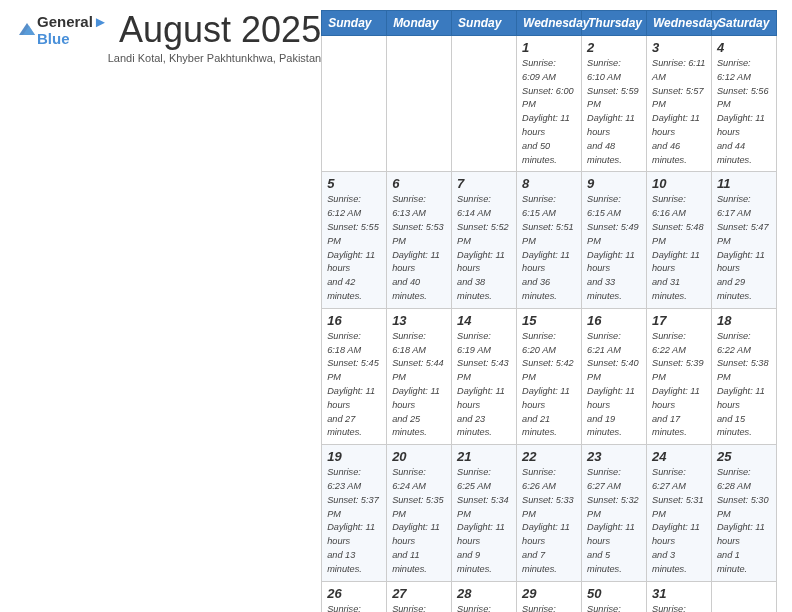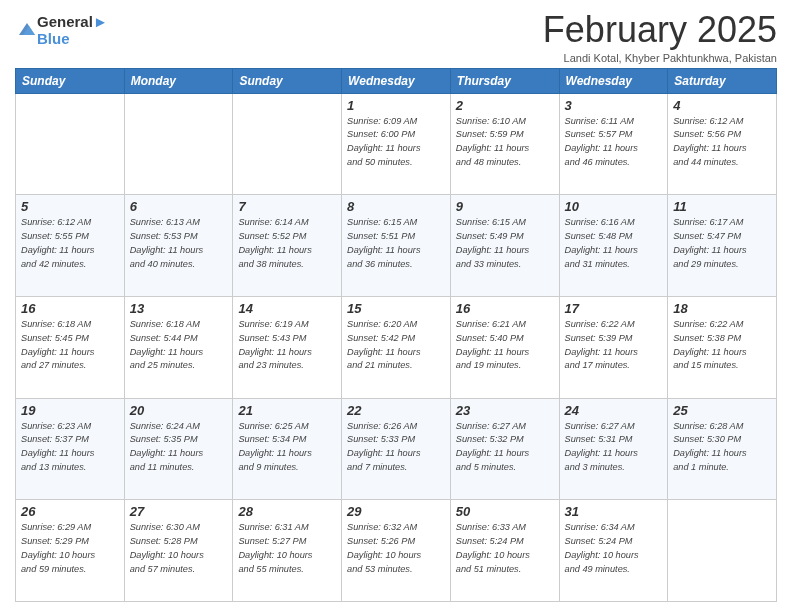--- a/index.html
+++ b/index.html
@@ -8,21 +8,21 @@
       height: 612px;
       font-family: Arial, sans-serif;
       background: #fff;
       overflow: hidden;
     }
     .page {
       width: 792px;
       height: 612px;
       padding: 10px 15px;
       display: flex;
-      flex-direction: column;
+      flex-direction: row;
     }
     .header {
       display: flex;
       align-items: flex-start;
       justify-content: space-between;
       margin-bottom: 4px;
     }
     .logo {
       display: flex;
       align-items: center;
@@ -104,21 +104,21 @@
         </svg>
       </div>
       <div>
         <div style="font-size:15px;font-weight:bold;color:#333;line-height:1.1;">
           <span style="color:#333;">General</span><span style="color:#4a90d9;">►</span>
         </div>
         <div style="font-size:15px;font-weight:bold;color:#4a90d9;line-height:1.1;">Blue</div>
       </div>
     </div>
     <div class="title-section">
-      <div class="month-title">February 2025</div>
+      <div class="month-title">August 2025</div>
       <div class="subtitle">Landi Kotal, Khyber Pakhtunkhwa, Pakistan</div>
     </div>
   </div>
 
   <table class="calendar-table">
     <thead>
       <tr>
         <th>Sunday</th>
         <th>Monday</th>
         <th>Sunday</th>

